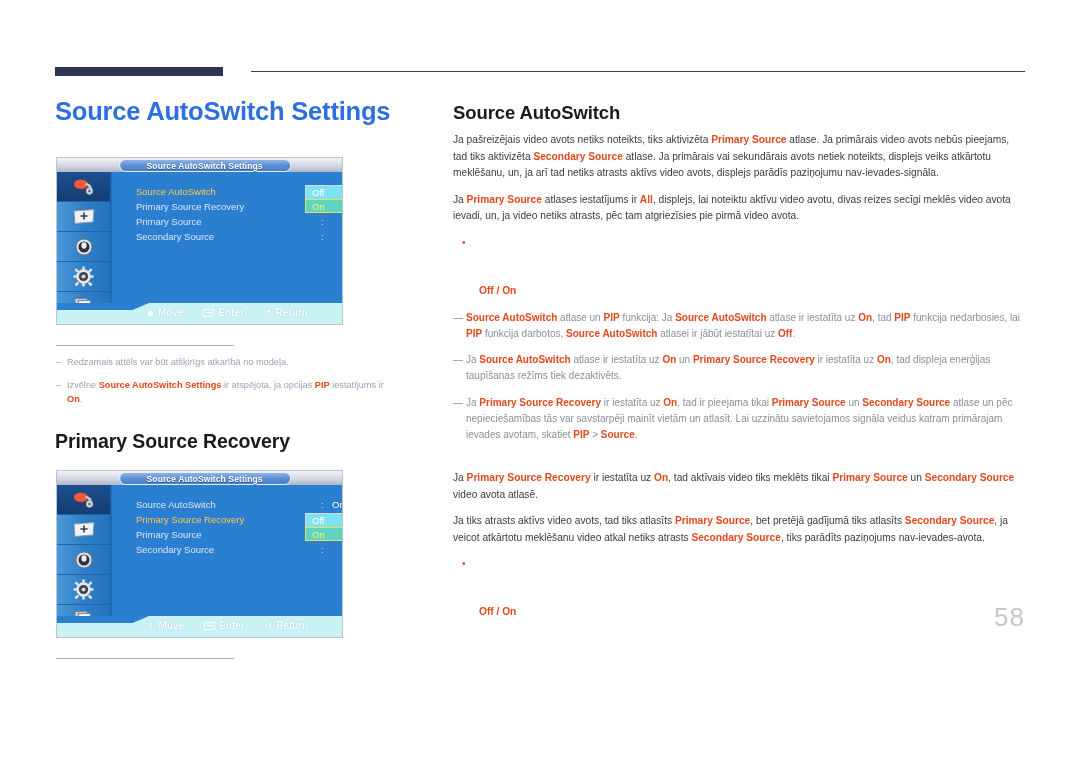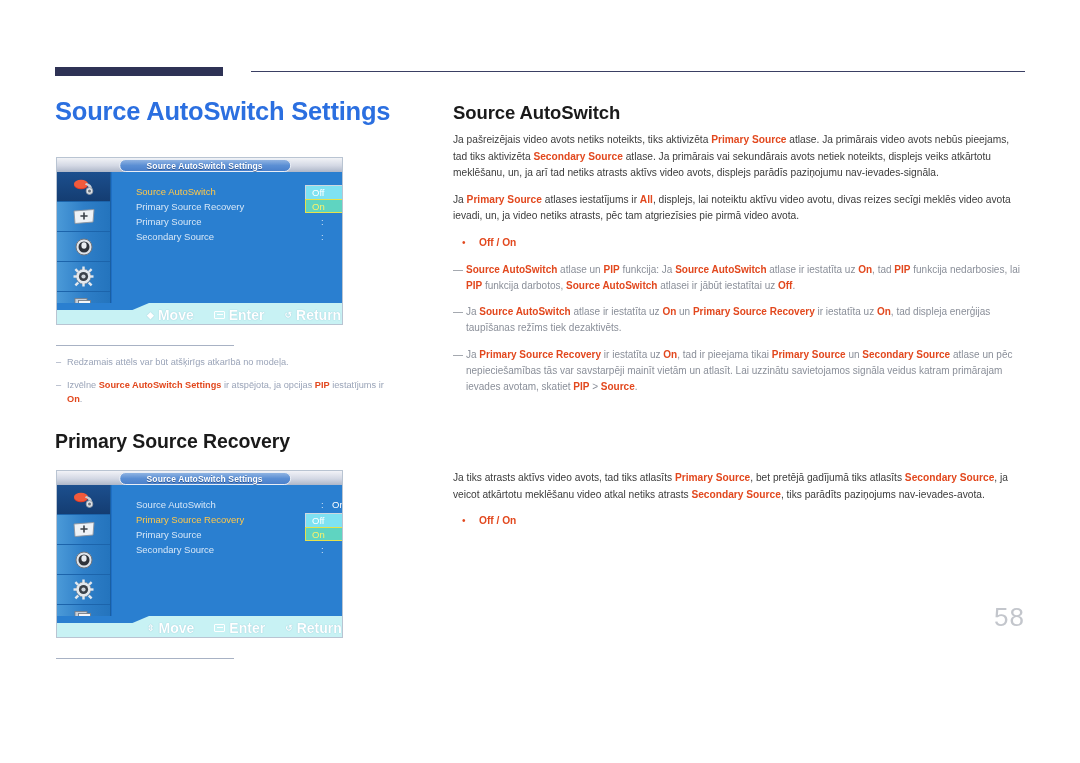--- a/index.html
+++ b/index.html
@@ -157,21 +157,21 @@
     width: 92px; height: 7px;
     background: #2a7fd0;
     clip-path: polygon(0 0, 100% 0, 82% 100%, 0 100%);
   }
   .osd-footer-items {
     position: absolute; left: 90px; top: 4px;
     display: flex; gap: 20px; align-items: center;
   }
   .osd-fi { display: flex; align-items: center; gap: 4px; }
   .osd-fi span {
-    font-size: 14px; font-weight: bold; color: #ffffff;
+    font-size: 10px; font-weight: bold; color: #ffffff;
     text-shadow: 0 0 1px rgba(120,180,200,0.9);
   }
   .osd-fi .glyph {
     font-size: 9px; color: #ffffff;
     text-shadow: 0 0 1px rgba(120,180,200,0.9);
   }
   .osd-fi .boxglyph {
     display: inline-block;
     width: 11px; height: 8px;
     border: 1.3px solid #ffffff;
@@ -229,21 +229,21 @@
     margin: 3px 0 11px 0;
     font-size: 10.2px;
     line-height: 1.6;
   }
   .bullet .dot {
     width: 26px; flex: 0 0 26px;
     color: #e2481e;
     text-align: left;
     padding-left: 9px;
   }
-  .bullet .btxt { color: #e2481e; font-weight: bold; }
+  .bullet .btxt { color: #e2481e; font-weight: bold; margin-top: 48px; }
 
   .ndash-note {
     display: flex;
     font-size: 10px;
     color: #8a8f99;
     line-height: 1.62;
     margin-bottom: 10px;
   }
   .ndash-note .dash {
     width: 13px; flex: 0 0 13px;
@@ -545,20 +545,21 @@
       <span class="dash">—</span>
       <span class="txt"><span class="grey">Ja</span> <b>Source AutoSwitch</b> <span class="grey">atlase ir iestatīta uz</span> <b>On</b> <span class="grey">un</span> <b>Primary Source Recovery</b> <span class="grey">ir iestatīta uz</span> <b>On</b><span class="grey">, tad displeja enerģijas taupīšanas režīms tiek dezaktivēts.</span></span>
     </div>
     <div class="ndash-note">
       <span class="dash">—</span>
       <span class="txt"><span class="grey">Ja</span> <b>Primary Source Recovery</b> <span class="grey">ir iestatīta uz</span> <b>On</b><span class="grey">, tad ir pieejama tikai</span> <b>Primary Source</b> <span class="grey">un</span> <b>Secondary Source</b> <span class="grey">atlase un pēc nepieciešamības tās var savstarpēji mainīt vietām un atlasīt. Lai uzzinātu savietojamos signāla veidus katram primārajam ievades avotam, skatiet</span> <b>PIP</b> <span class="grey">&gt;</span> <b>Source</b><span class="grey">.</span></span>
     </div>
   </div>
 
   <div class="rcol" id="rcol-recovery">
+    <div class="para">Ja <b>Primary Source Recovery</b> ir iestatīta uz <b>On</b>, tad aktīvais video tiks meklēts tikai <b>Primary Source</b> un <b>Secondary Source</b> video avota atlasē.</div>
     <div class="para">Ja tiks atrasts aktīvs video avots, tad tiks atlasīts <b>Primary Source</b>, bet pretējā gadījumā tiks atlasīts <b>Secondary Source</b>, ja veicot atkārtotu meklēšanu video atkal netiks atrasts <b>Secondary Source</b>, tiks parādīts paziņojums nav-ievades-avota.</div>
     <div class="bullet">
       <span class="dot">•</span>
       <span class="btxt">Off / On</span>
     </div>
   </div>
 
   <div class="page-number">58</div>
 
 </div>

